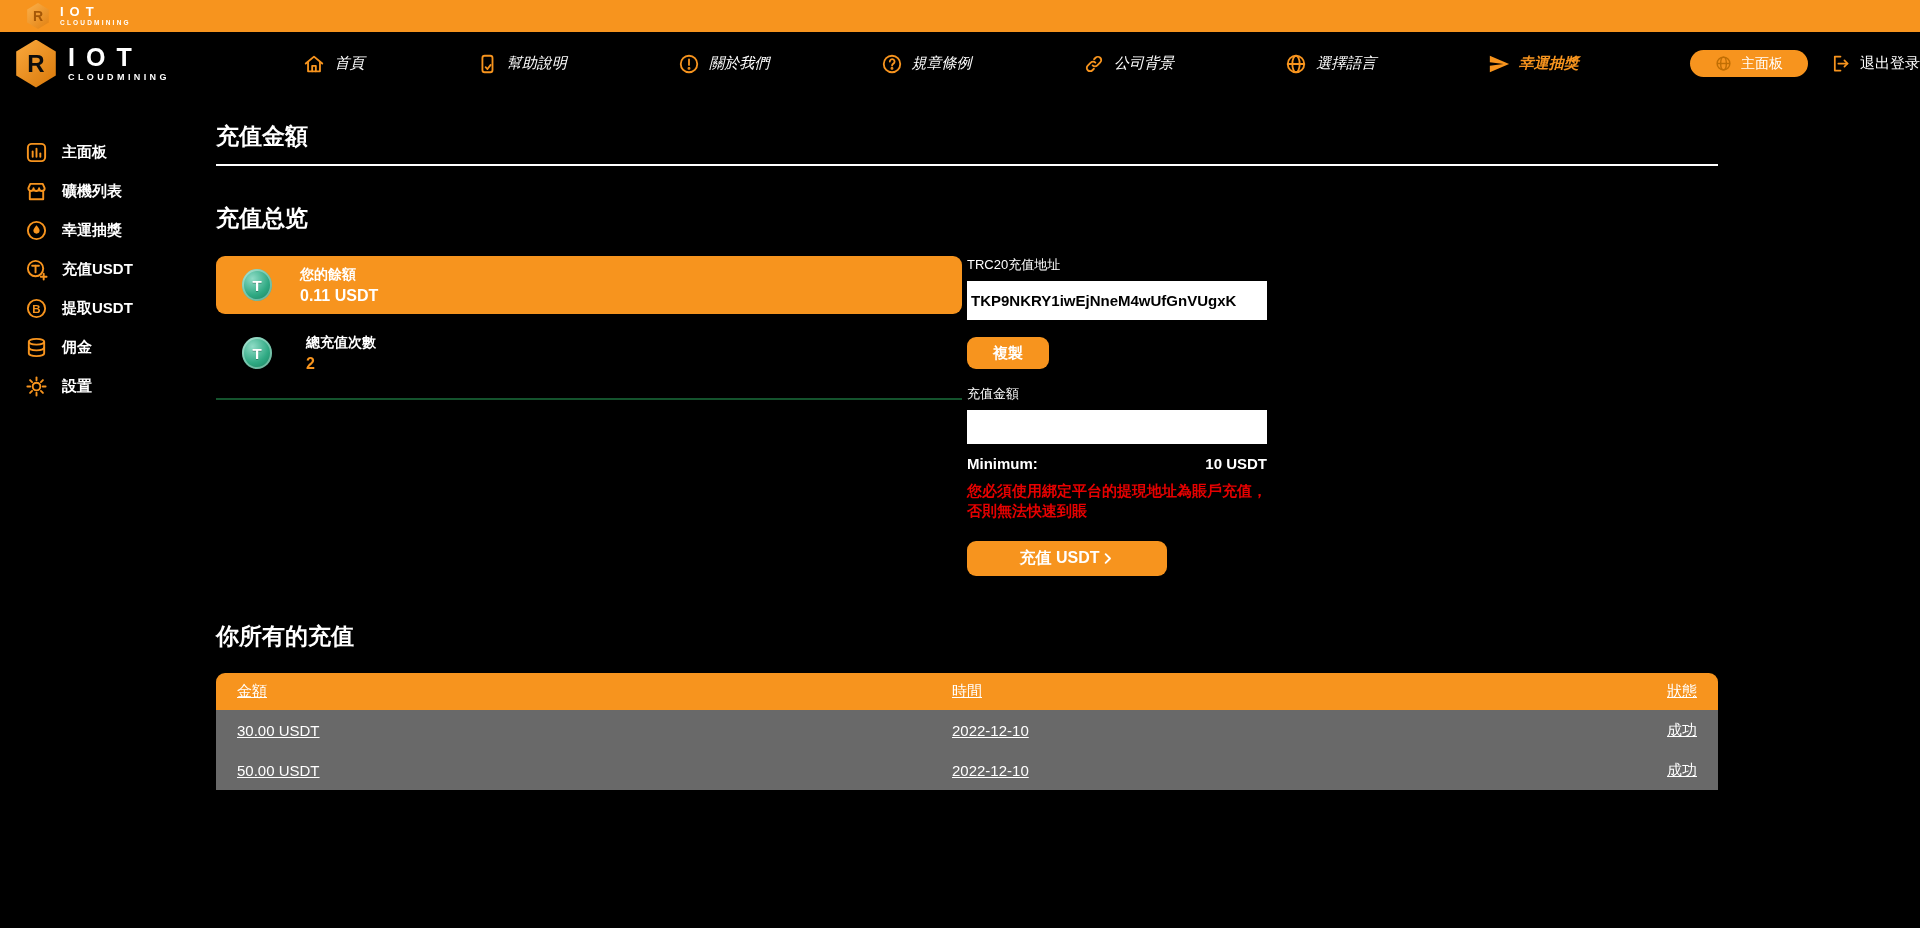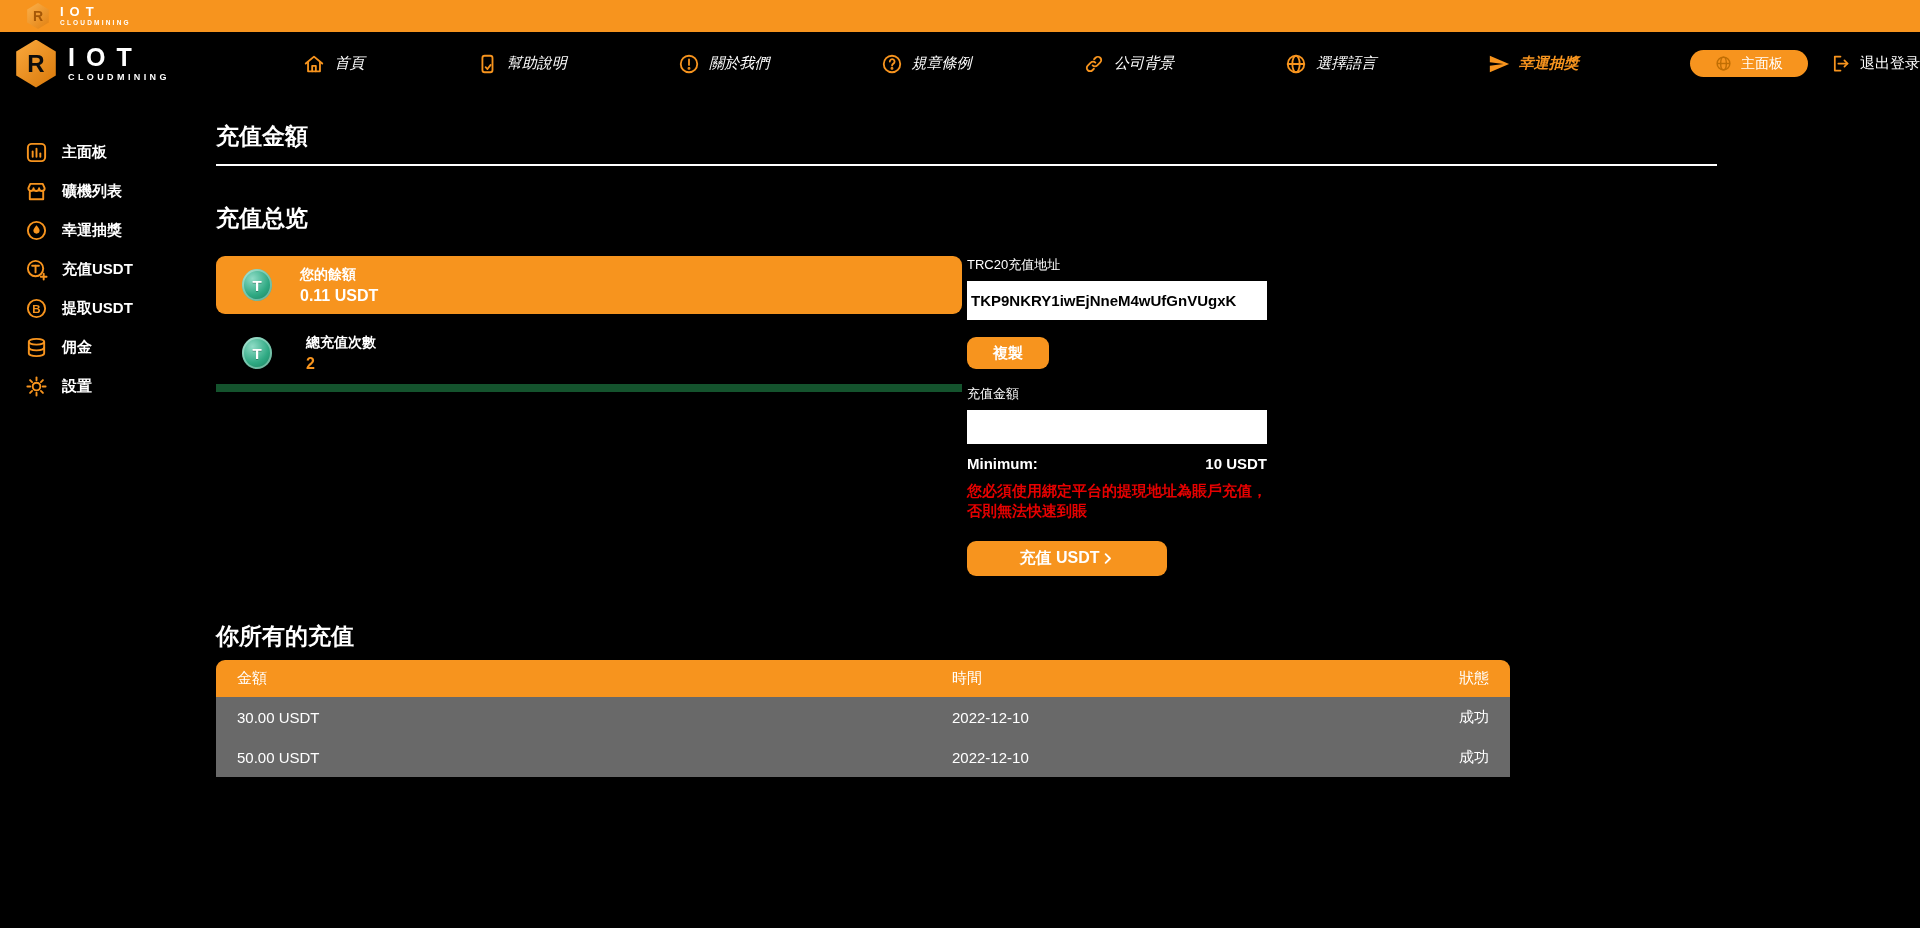--- a/index.html
+++ b/index.html
@@ -44,21 +44,21 @@
                color:#fff; font-size:15px; font-weight:bold; cursor:pointer; }
   .side-item svg { width:23px; height:23px; stroke:#f7941e; fill:none; stroke-width:2; stroke-linecap:round; stroke-linejoin:round; flex:none; }
 
   .main { flex:1; padding-left:24px; padding-right:203px; color:#fff; }
   h1.page-title { font-size:23px; font-weight:bold; margin-top:26px; }
   .rule { height:2px; background:#fff; margin-top:12px; }
   h2.sec { font-size:23px; font-weight:bold; margin-top:37px; }
 
   
   .overview { display:flex; margin-top:22px; align-items:flex-start; }
-  .ov-left { width:746px; flex:none; border-bottom:8px solid #14532d; padding-bottom:6px; }
+  .ov-left { width:746px; flex:none; border-bottom:2px solid #14532d; padding-bottom:20px; }
   .balance-card { height:58px; background:#f7941e; border-radius:9px; display:flex; align-items:center; gap:28px; padding-left:26px; }
   .count-row { height:50px; margin-top:14px; display:flex; align-items:center; gap:34px; padding-left:26px; }
   .coin { width:30px; height:32px; border-radius:50%; flex:none;
           background:radial-gradient(circle at 35% 30%, #8fdcc6, #2fa983 55%, #177a58);
           box-shadow:inset 0 0 0 2px rgba(255,255,255,.35); position:relative; }
   .coin::after { content:"T"; position:absolute; inset:0; display:flex; align-items:center; justify-content:center;
                  color:#fff; font-weight:bold; font-size:15px; text-shadow:0 1px 0 rgba(0,0,0,.25); }
   .stat .lbl { font-size:14px; font-weight:bold; color:#fff; }
   .stat .val { font-size:16px; font-weight:bold; color:#fff; margin-top:3px; }
   .stat .val.orange { color:#f7941e; }
@@ -74,21 +74,21 @@
                padding:2px 6px; margin-top:7px; font-family:inherit; }
   .min-row { display:flex; justify-content:space-between; margin-top:11px; font-size:15px; font-weight:bold;gap:19px; }
   .warning { margin-top:9px; color:#e60000; font-size:15px; font-weight:bold; line-height:1.3; }
   .deposit-btn { margin-top:21px; width:200px; height:35px; border:none; border-radius:9px; background:#f7941e;
                  color:#fff; font-weight:bold; font-size:16px; display:flex; align-items:center; justify-content:center;
                  cursor:pointer; font-family:inherit; }
   .deposit-btn svg { width:15px; height:15px; stroke:#fff; fill:none; stroke-width:3; stroke-linecap:round; stroke-linejoin:round; }
 
   
   h2.hist { margin-top:45px; }
-  .table { margin-top:8px; width:1294px; }
+  .table { margin-top:21px; width:1502px;text-decoration:underline; }
   .t-head { height:37px; background:#f7941e; border-radius:9px 9px 0 0; display:grid;
             grid-template-columns:715px 1fr auto; align-items:center; padding:0 21px; font-size:15px; color:#fff; }
   .t-row { height:40px; background:#696969; display:grid; grid-template-columns:715px 1fr auto;
            align-items:center; padding:0 21px; font-size:15px; color:#fff; }
   .t-cell.right, .t-hcell.right { text-align:right; }
 </style>
 </head>
 <body>
 
 <div class="topbar">

